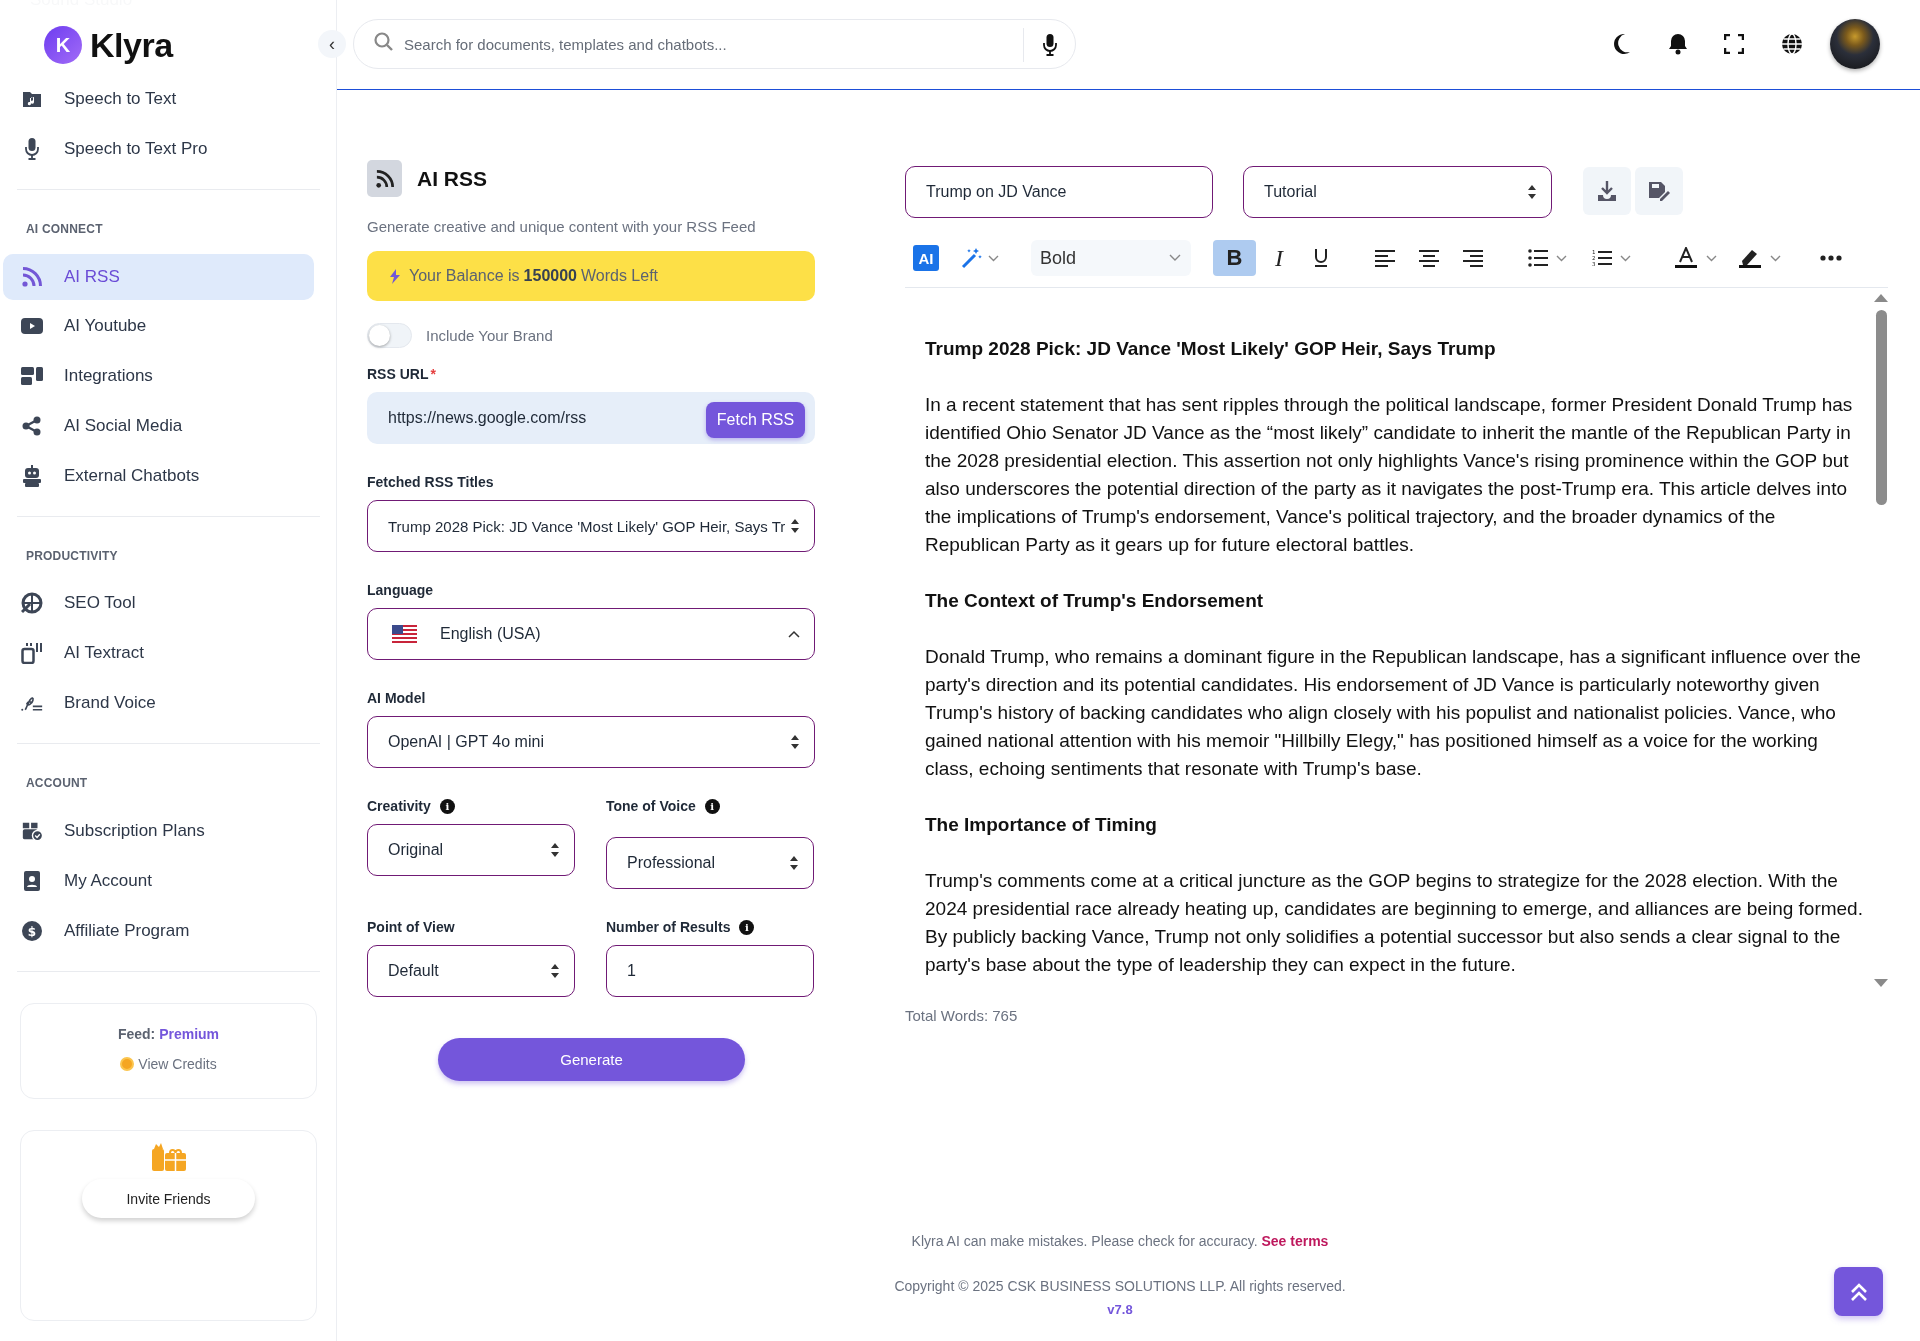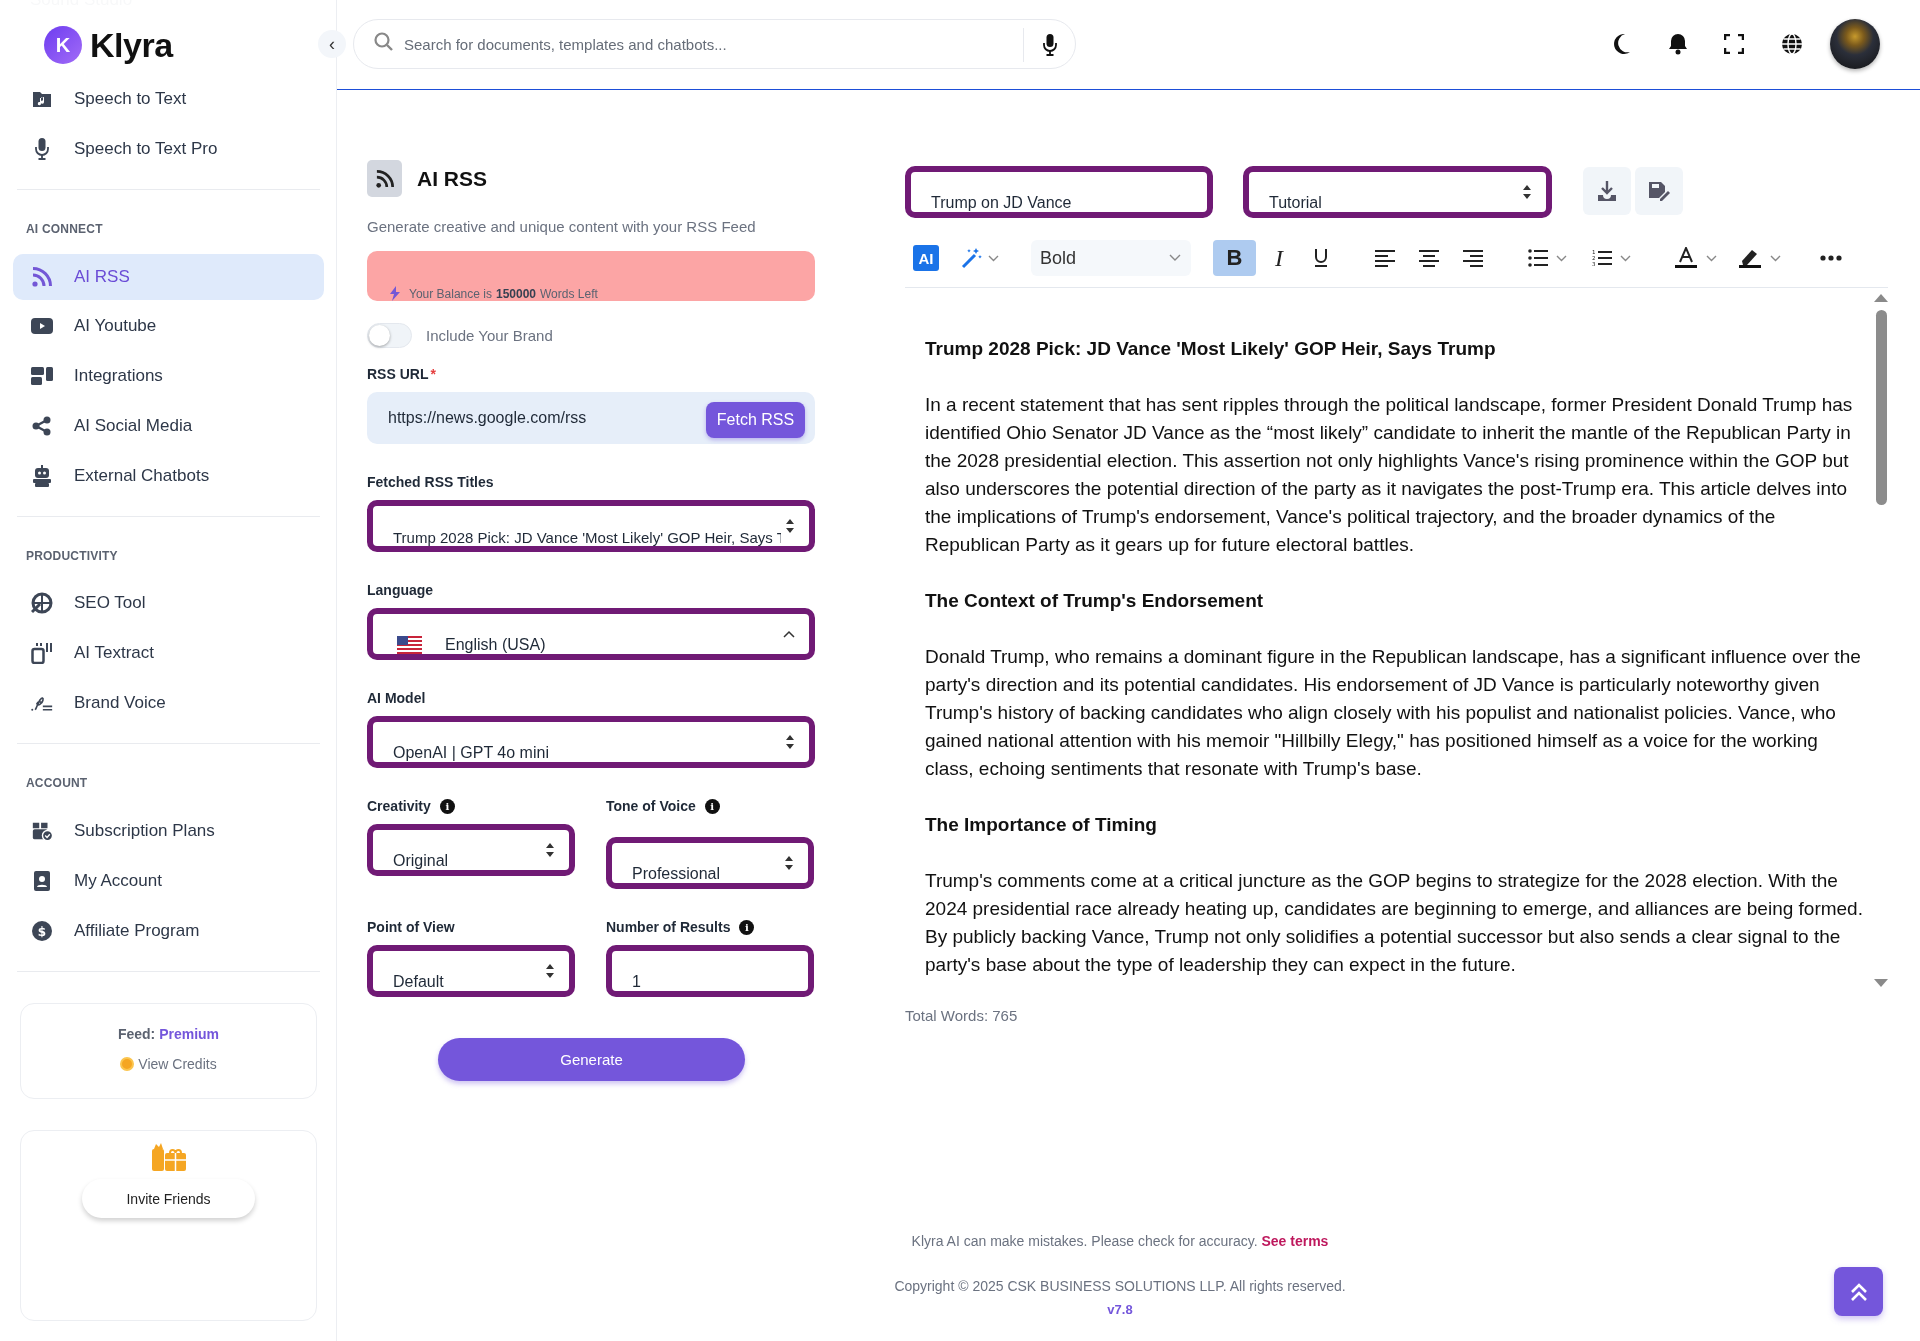--- a/index.html
+++ b/index.html
@@ -3,36 +3,36 @@
 <meta charset="utf-8">
 <style>
 *{box-sizing:border-box;margin:0;padding:0}
 html,body{width:1920px;height:1341px;overflow:hidden;background:#fff;font-family:"Liberation Sans",sans-serif;color:#1f2937}
 .sidebar{position:absolute;left:0;top:0;width:337px;height:1341px;background:#fff;border-right:1px solid #eceef2;overflow:hidden}
 .logo-wrap{position:absolute;left:0;top:0;width:337px;height:90px;display:flex;align-items:center;padding-left:44px;background:rgba(255,255,255,.92);z-index:3}
 .logo-circle{width:38px;height:38px;border-radius:50%;background:linear-gradient(135deg,#6d3cf0,#a26cf7);display:flex;align-items:center;justify-content:center;color:#fff;font-weight:bold;font-size:20px}
 .logo-text{font-size:34px;font-weight:bold;color:#111;margin-left:8px;letter-spacing:-0.5px}
 .ghost-item{position:absolute;left:30px;font-size:17px;color:#9ca3af}
 .collapse-btn{position:absolute;left:318px;top:30px;width:28px;height:28px;border-radius:50%;background:#f3f6fa;display:flex;align-items:center;justify-content:center;z-index:5;font-size:18px;color:#333}
-.nav-item{position:absolute;left:13px;width:311px;height:46px;border-radius:10px;display:flex;align-items:center;padding-left:18px;font-size:17px;color:#2d3748}
+.nav-item{position:absolute;left:3px;width:311px;height:46px;border-radius:10px;display:flex;align-items:center;padding-left:18px;font-size:17px;color:#2d3748}
 .nav-item.active{background:#dfeafb;color:#6a4bd6}
 .nav-item .ic{width:22px;height:22px;display:flex;align-items:center;justify-content:center;margin-right:21px;color:#3d4656}
 .nav-item.active .ic{color:#7357d6}
 .section-title{position:absolute;left:26px;font-size:12px;font-weight:bold;color:#5b6270;letter-spacing:.2px}
 .divider{position:absolute;left:17px;width:303px;height:1px;background:#e9ebef}
 .card{position:absolute;left:20px;width:297px;border:1px solid #eceef2;border-radius:14px;background:#fff;text-align:center}
 .header{position:absolute;left:337px;top:0;right:0;height:90px;border-bottom:1px solid #1d4ed8;background:#fff}
 .search{position:absolute;left:16px;top:19px;width:723px;height:50px;border:1px solid #e7e9ee;border-radius:25px;display:flex;align-items:center;padding-left:20px}
 .search .ph{font-size:15px;color:#666d78;margin-left:10px}
 .search .mic{position:absolute;right:0;top:8px;width:52px;height:34px;border-left:1px solid #e7e9ee;display:flex;align-items:center;justify-content:center}
 .hicon{position:absolute;top:31px;width:26px;height:26px;display:flex;align-items:center;justify-content:center;color:#111}
 .avatar{position:absolute;right:40px;top:19px;width:50px;height:50px;border-radius:50%;background:radial-gradient(circle at 50% 35%,#c79a2c 0,#7b5a1c 22%,#2b2f3a 45%,#111 100%);box-shadow:0 2px 4px rgba(0,0,0,.3)}
 .panel-left{position:absolute;left:367px;top:160px;width:448px}
 .lbl{font-size:14px;font-weight:bold;color:#1f2937;display:flex;align-items:center}
-.box{border:6px solid #701a75;border-radius:10px;height:52px;display:flex;align-items:flex-end;padding-left:20px;font-size:16px;color:#1f2937;position:relative;background:#fff}
+.box{border:1px solid #701a75;border-radius:10px;height:52px;display:flex;align-items:center;padding-left:20px;font-size:16px;color:#1f2937;position:relative;background:#fff}
 .sel-arrow{position:absolute;right:14px;top:50%;transform:translateY(-50%);width:10px;height:16px}
 .info{display:inline-flex;width:15px;height:15px;border-radius:50%;background:#111;color:#fff;font-size:10px;font-weight:bold;align-items:center;justify-content:center;margin-left:9px;font-family:"DejaVu Serif",serif}
 .btn-primary{background:#7456db;color:#fff;border:none}
 .tb{position:absolute;display:flex;align-items:center;justify-content:center;color:#333}
 .doc{position:absolute;left:905px;top:290px;width:985px;height:695px;overflow:hidden}
 .doc-inner{position:absolute;left:20px;top:45px;width:940px;font-family:"Liberation Sans",sans-serif;color:#111;font-size:19px;line-height:28px}
 .doc-inner h3{font-size:19px;font-weight:bold;margin-bottom:28px}
 .doc-inner p{margin-bottom:28px}
 .scroll-up{position:absolute;left:1874px;top:294px;width:0;height:0;border-left:7px solid transparent;border-right:7px solid transparent;border-bottom:8px solid #8a8a8a}
 .scroll-down{position:absolute;left:1874px;top:979px;width:0;height:0;border-left:7px solid transparent;border-right:7px solid transparent;border-top:8px solid #8a8a8a}
@@ -270,21 +270,21 @@
       <svg width="18" height="18" viewBox="0 0 20 20">
           <circle cx="3" cy="17" r="2.6" fill="#222"></circle>
           <path d="M1 8a11 11 0 0 1 11 11" stroke="#222" stroke-width="3" fill="none"></path>
           <path d="M1 1.5a17.5 17.5 0 0 1 17.5 17.5" stroke="#222" stroke-width="3" fill="none"></path>
         </svg>
     </div>
     <h1 style="margin-left:15px;font-size:21px;font-weight:bold;color:#111">AI RSS</h1>
   </div>
   <p style="margin-top:21px;font-size:15px;color:#6b7280">Generate creative and unique content with your RSS Feed</p>
 
-  <div style="margin-top:16px;height:50px;border-radius:10px;background:#fca5a5;display:flex;align-items:flex-end;padding-left:23px;font-size:12px;color:#5b6270">
+  <div style="margin-top:16px;height:50px;border-radius:10px;background:#fde047;display:flex;align-items:center;padding-left:23px;font-size:16px;color:#5b6270">
     <svg width="10" height="15" viewBox="0 0 10 15">
         <path d="M6 0L0 8h4l-2 7 8-9H6z" fill="#7357d6"></path>
       </svg>
     <span style="margin-left:9px">Your Balance is</span>
     <b style="margin:0 4px;color:#374151">150000</b>
     <span>Words Left</span>
   </div>
 
   <div style="margin-top:22px;display:flex;align-items:center">
     <div style="width:45px;height:25px;border-radius:13px;background:#f0f4f8;border:1px solid #e4e8ee;position:relative">

